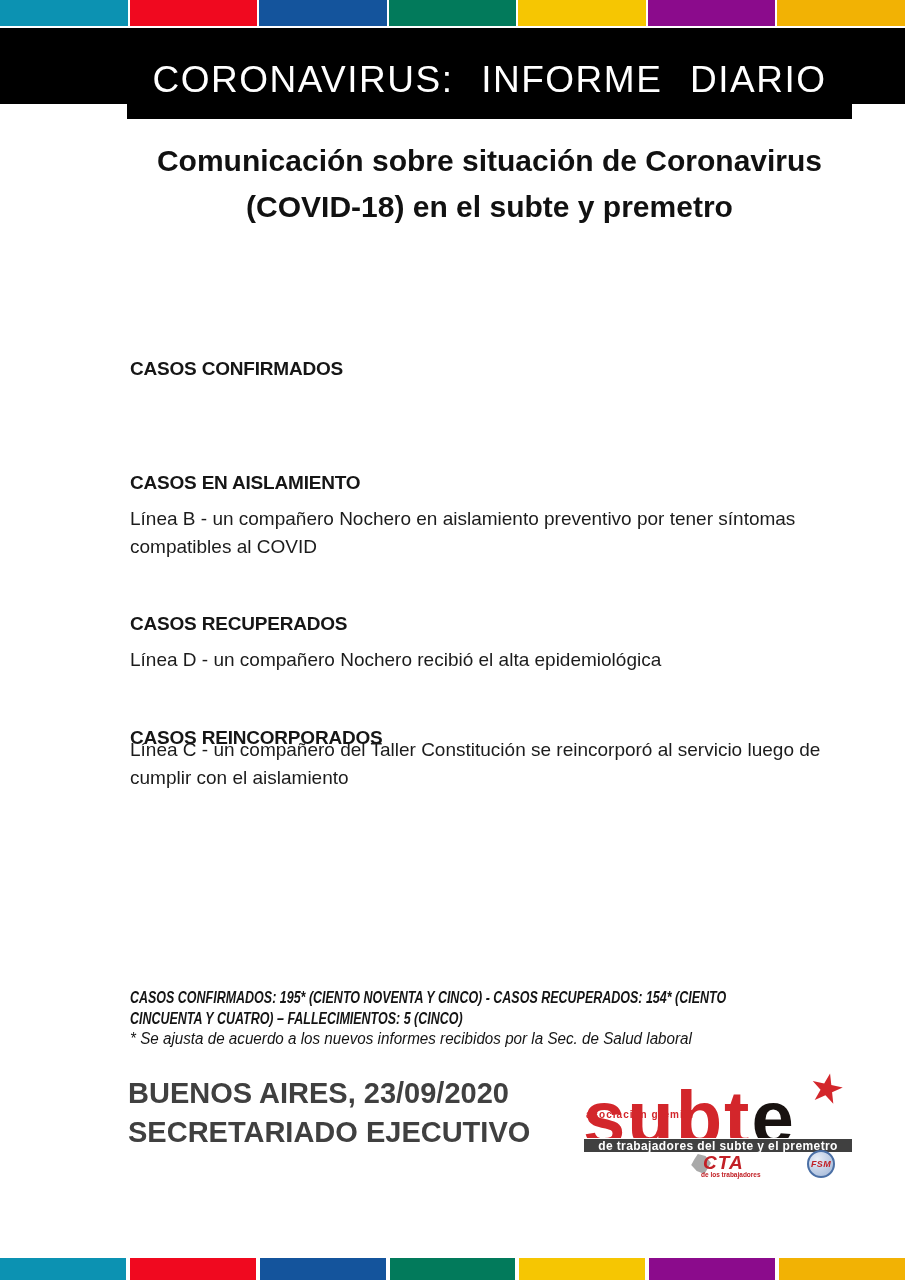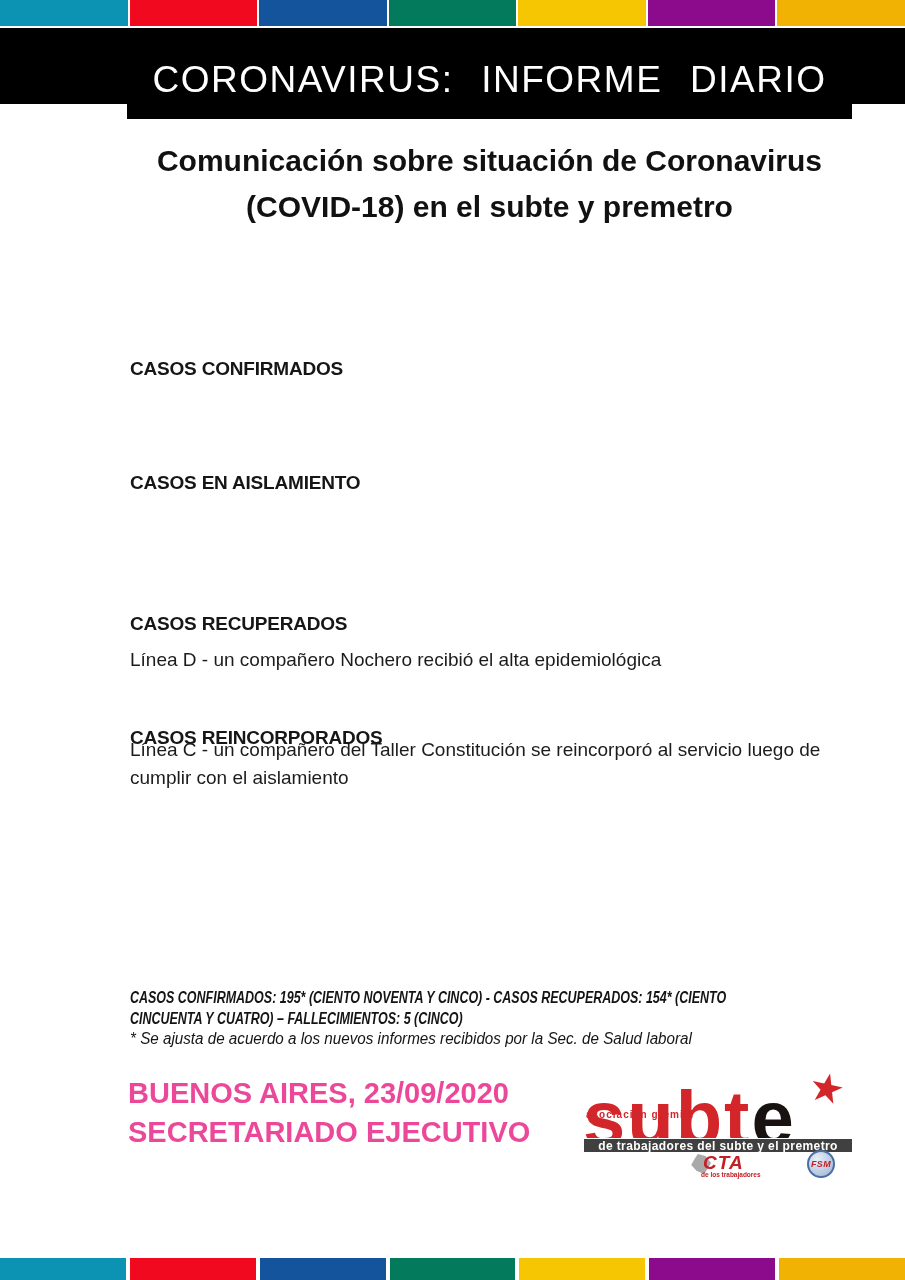--- a/index.html
+++ b/index.html
@@ -44,21 +44,21 @@
     font-size:16px;line-height:20.5px;font-weight:700;font-style:italic;color:#141414;
     white-space:pre-line;transform:scaleX(0.78);transform-origin:left top;
   }
   .totals-note{
     position:absolute;left:130px;top:1030px;width:760px;
     font-size:16px;font-style:italic;color:#141414;transform:scaleX(0.95);transform-origin:left top;
   }
   
   .signature{
     position:absolute;left:128px;top:1074px;width:520px;
-    font-size:29px;line-height:39px;font-weight:700;color:#ec4899;white-space:pre-line;
+    font-size:29px;line-height:39px;font-weight:700;color:#404040;white-space:pre-line;
   }
   
   .logo{position:absolute;left:583px;top:1080px;width:272px;height:100px;}
   .logo-tagline{
     position:absolute;left:3px;top:5px;font-size:10px;font-weight:700;
     letter-spacing:1px;color:#d3262b;margin-top:24px;
   }
   .logo-wordmark{
     position:absolute;left:0;top:2px;font-size:76px;line-height:72px;font-weight:700;
     letter-spacing:2px;color:#d3262b;white-space:nowrap;
@@ -114,20 +114,22 @@
   <div class="banner-inner">
     <div class="banner-title">CORONAVIRUS: INFORME DIARIO</div>
   </div>
 
   <div class="doc-title">Comunicación sobre situación de Coronavirus
 (COVID-18) en el subte y premetro</div>
 
   <div class="section s1h section-heading">CASOS CONFIRMADOS</div>
 
   <div class="section s2h section-heading">CASOS EN AISLAMIENTO</div>
+  <div class="section-body s2b">Línea B - un compañero Nochero en aislamiento preventivo por tener síntomas
+compatibles al COVID</div>
 
   <div class="section s3h section-heading">CASOS RECUPERADOS</div>
   <div class="section-body s3b">Línea D - un compañero Nochero recibió el alta epidemiológica</div>
 
   <div class="section s4h section-heading">CASOS REINCORPORADOS</div>
   <div class="section-body s4b">Línea C - un compañero del Taller Constitución se reincorporó al servicio luego de
 cumplir con el aislamiento</div>
 
   <div class="totals">CASOS CONFIRMADOS: 195* (CIENTO NOVENTA Y CINCO) - CASOS RECUPERADOS: 154* (CIENTO
 CINCUENTA Y CUATRO) – FALLECIMIENTOS: 5 (CINCO)</div>

